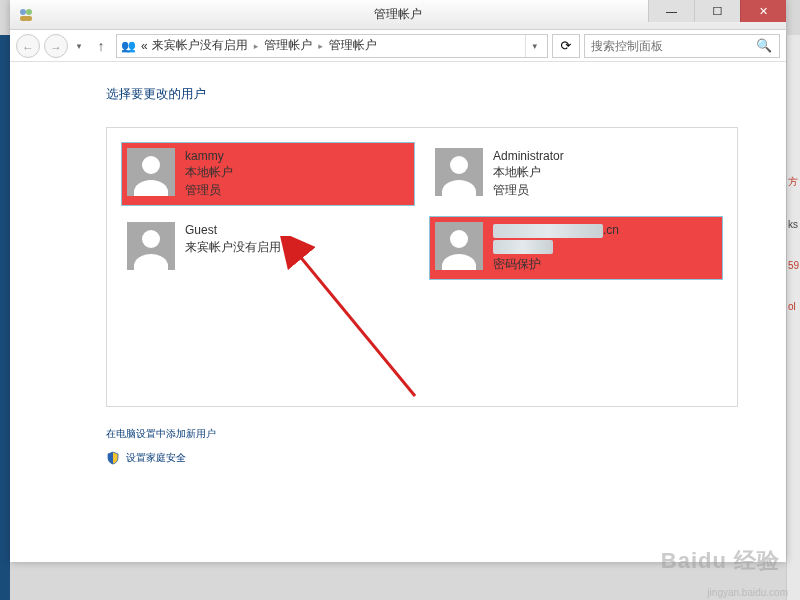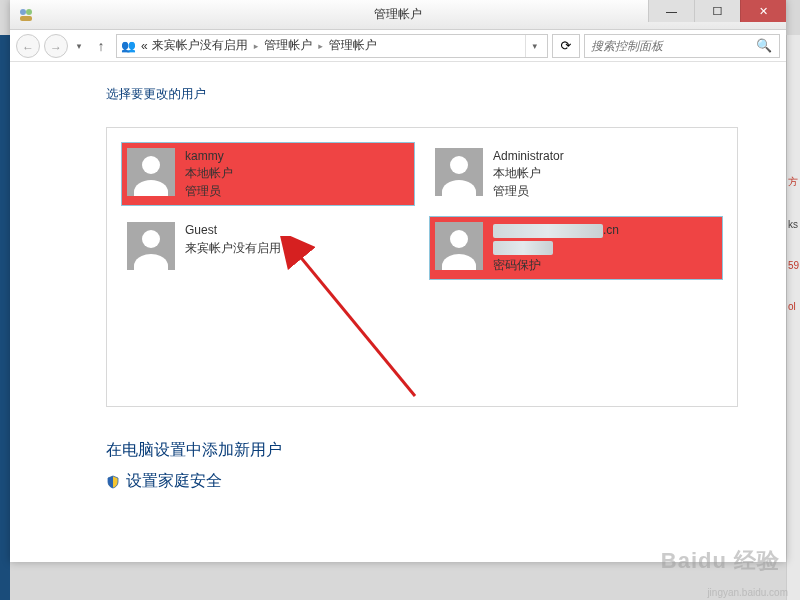--- a/index.html
+++ b/index.html
@@ -18,35 +18,35 @@
     .navbar { height: 32px; display: flex; align-items: center; padding: 0 6px; border-bottom: 1px solid #e0e0e0; gap: 4px; }
     .nav-btn { width: 24px; height: 24px; border: 1px solid #ccc; border-radius: 50%; background: #f7f7f7; display: flex; align-items: center; justify-content: center; color: #999; font-size: 12px; }
     .nav-dropdown { width: 14px; height: 24px; display: flex; align-items: center; justify-content: center; color: #666; font-size: 9px; }
     .nav-up { width: 22px; height: 22px; display: flex; align-items: center; justify-content: center; color: #555; font-size: 14px; border: 1px solid transparent; }
     .addressbar { flex: 1; height: 24px; border: 1px solid #ccc; display: flex; align-items: center; padding: 0 4px; font-size: 12px; color: #333; gap: 4px; background: #fff; }
     .addr-icon { width: 16px; height: 16px; display: flex; align-items: center; justify-content: center; }
     .addr-sep { color: #888; font-size: 9px; margin: 0 2px; }
     .addr-dd { margin-left: auto; color: #666; font-size: 9px; padding: 0 6px; border-left: 1px solid #e0e0e0; height: 100%; display: flex; align-items: center; }
     .refresh-btn { width: 28px; height: 24px; border: 1px solid #ccc; display: flex; align-items: center; justify-content: center; font-size: 13px; background: #fff; }
     .searchbox { width: 196px; height: 24px; border: 1px solid #ccc; display: flex; align-items: center; padding: 0 6px; font-size: 12px; color: #888; background: #fff; }
-    .searchbox input { border: none; outline: none; flex: 1; font-size: 12px; color: #333; font-style: italic; }
+    .searchbox input { border: none; outline: none; flex: 1; font-size: 12px; color: #333; }
     .searchbox .mag { color: #888; font-size: 13px; }
     .content { flex: 1; padding: 24px 48px 20px 96px; overflow: auto; }
     .page-heading { font-size: 12.5px; color: #0a3e7a; margin-bottom: 24px; }
     .users-panel { border: 1px solid #d8d8d8; padding: 14px; display: grid; grid-template-columns: 1fr 1fr; gap: 10px 14px; height: 280px; align-content: start; }
     .user-card { display: flex; align-items: flex-start; padding: 6px; gap: 10px; cursor: pointer; }
     .user-card.selected { background: #ef4444; border: 1px solid #8ec6dd; padding: 5px; }
     .avatar { width: 48px; height: 48px; background: #a9a9a9; position: relative; overflow: hidden; }
     .avatar::before { content: ""; position: absolute; top: 8px; left: 50%; transform: translateX(-50%); width: 18px; height: 18px; border-radius: 50%; background: #fff; }
     .avatar::after { content: ""; position: absolute; bottom: -8px; left: 50%; transform: translateX(-50%); width: 34px; height: 24px; border-radius: 50% 50% 0 0; background: #fff; }
     .user-info { font-size: 12px; line-height: 1.45; color: #333; }
     .user-name { font-size: 12px; }
-    .user-line { font-size: 12px; color: #333; }
+    .user-line { font-size: 12px; color: #333; font-family: Liberation Mono, monospace; }
     .blurred { display: inline-block; width: 110px; height: 14px; background: linear-gradient(90deg,#d0d8db,#e3e9ec,#c8d0d3); border-radius: 2px; vertical-align: middle; filter: blur(0.5px); }
-    .bottom-links { margin-top: 33px; font-size: 16px; }
+    .bottom-links { margin-top: 20px; font-size: 10px; }
     .link { color: #0a3e7a; display: flex; align-items: center; gap: 6px; margin-top: 10px; cursor: pointer; }
     .shield { width: 14px; height: 14px; }
     .arrow-annot { position: absolute; top: 236px; left: 270px; width: 160px; height: 180px; pointer-events: none; }
     .watermark { position: absolute; right: 20px; bottom: 24px; color: rgba(160,160,160,0.55); font-size: 22px; font-weight: 600; letter-spacing: 1px; }
     .watermark-sub { position: absolute; right: 12px; bottom: 2px; color: rgba(160,160,160,0.5); font-size: 10px; }
     .right-snips { position: absolute; right: 1px; top: 110px; font-size: 10px; color: #c0392b; writing-mode: horizontal-tb; }
     .right-snips div { margin: 30px 0; }
   </style>
 </head>
 <body>

